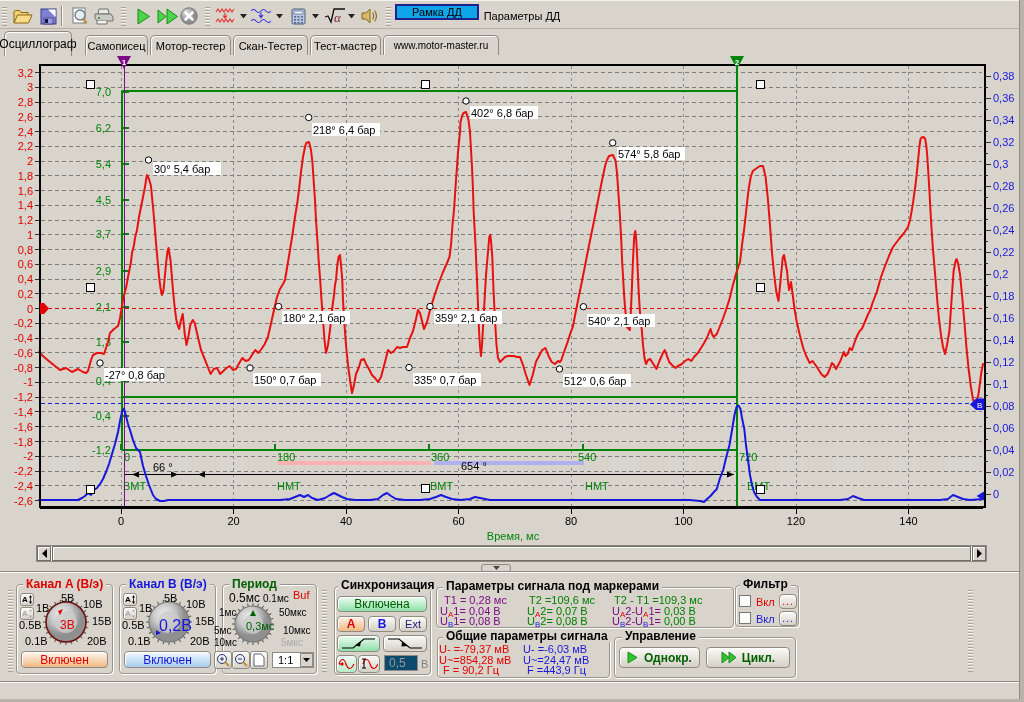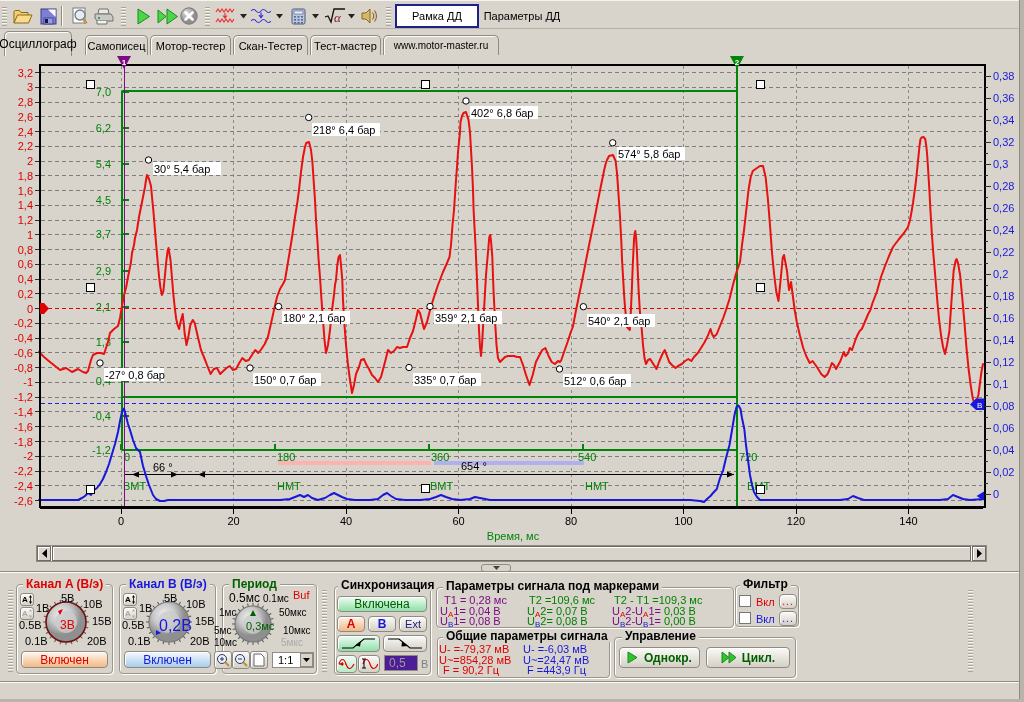--- a/index.html
+++ b/index.html
@@ -131,21 +131,21 @@
         <path d="M0 0 L7 0 L3.5 4.5 Z" fill="#222"></path>
       </svg>
     </div>
 <div class="tbbtn" style="left:358px;width:22px">
       <svg width="17" height="16" viewBox="0 0 17 16">
         <path d="M1 5 L5 5 L9 1 L9 15 L5 11 L1 11 Z" fill="#d8b86a" stroke="#8a6914"></path>
         <path d="M11.5 4.5 Q14 8 11.5 11.5 M13.5 2.5 Q17.5 8 13.5 13.5" stroke="#8a6914" fill="none" stroke-width="1.1"></path>
       </svg>
     </div>
 <div class="grip" style="left:386px;top:6px;height:19px"></div>
-<div class="abs" style="left:395px;top:3px;width:84px;height:24px;background:#ffffff;border:2px solid #20208a;font-size:11px;display:flex;align-items:center;justify-content:center">Рамка ДД</div>
+<div class="abs" style="left:395px;top:3px;width:84px;height:16px;background:#0ea5e9;border:2px solid #20208a;font-size:11px;display:flex;align-items:center;justify-content:center">Рамка ДД</div>
 <div class="abs" style="left:482px;top:3px;width:80px;height:24px;font-size:11px;display:flex;align-items:center;justify-content:center">Параметры ДД</div>
 </div>
 
 <div class="abs" id="tabs" style="left:0;top:29px;width:1024px;height:26px;background:#d8d4cb">
 <div class="tab" style="left:4px;top:2px;width:68px;height:25px;z-index:3;box-shadow:inset 1px 1px 0 #fcfbf8, 0 1px 0 #d8d4cb">Осциллограф</div>
 <div class="tab" style="left:85px;top:6px;width:63px;height:20px;font-size:11px">Самописец</div>
 <div class="tab" style="left:150px;top:6px;width:81px;height:20px;font-size:11px">Мотор-тестер</div>
 <div class="tab" style="left:233px;top:6px;width:75px;height:20px;font-size:11px">Скан-Тестер</div>
 <div class="tab" style="left:310px;top:6px;width:71px;height:20px;font-size:11px">Тест-мастер</div>
 <div class="tab" style="left:383px;top:6px;width:116px;height:20px;font-size:10px">www.motor-master.ru</div>
@@ -542,21 +542,21 @@
         <path d="M1 7 h8" stroke="#e00000" stroke-dasharray="1 1"></path>
         <path d="M1 7 l4 -2 v4 Z" fill="#e00000"></path>
       </svg>
     </div>
 <div class="btn" style="left:358px;top:82px;width:22px;height:18px;padding:0">
       <svg width="18" height="14" viewBox="0 0 18 14">
         <path d="M3 7 C5 1 8 1 10 7 C12 13 15 13 18 7" stroke="#e00000" fill="none" stroke-width="1.2"></path>
         <path d="M4 2 v9 M2 2 h4 M2 11 h4" stroke="#000"></path>
       </svg>
     </div>
-<div class="abs" style="left:384px;top:82px;width:34px;height:16px;background:#4c1d95;border:1px solid #8f8b82;font-size:12px;line-height:15px;padding-left:4px;color:#9a9a9a">0,5</div>
+<div class="abs" style="left:384px;top:82px;width:34px;height:16px;background:#0c4a6e;border:1px solid #8f8b82;font-size:12px;line-height:15px;padding-left:4px;color:#9a9a9a">0,5</div>
 <div class="cell" style="left:421px;top:86px;color:#808080;font-size:11px">В</div>
 
 <div class="fs" style="left:436px;top:14px;width:298px;height:41px"></div>
 <div class="leg" style="left:443px;top:7px">Параметры сигнала под маркерами</div>
 <div class="cell" style="left:444px;top:22px;color:#7d0b86">T1 = 0,28 мс</div>
 <div class="cell" style="left:529px;top:22px;color:#008000">T2 =109,6 мс</div>
 <div class="cell" style="left:614px;top:22px;color:#008000">T2 - T1 =109,3 мс</div>
 <div class="cell" style="left:440px;top:32.5px;color:#7d0b86">U<sub style="color:#e00000">A</sub>1= 0,04 В</div>
 <div class="cell" style="left:527px;top:32.5px;color:#008000">U<sub style="color:#e00000">A</sub>2= 0,07 В</div>
 <div class="cell" style="left:612px;top:32.5px;color:#7d0b86">U<sub style="color:#e00000">A</sub>2-U<sub style="color:#e00000">A</sub>1=<span style="color:#008000"> 0,03 В</span></div>

